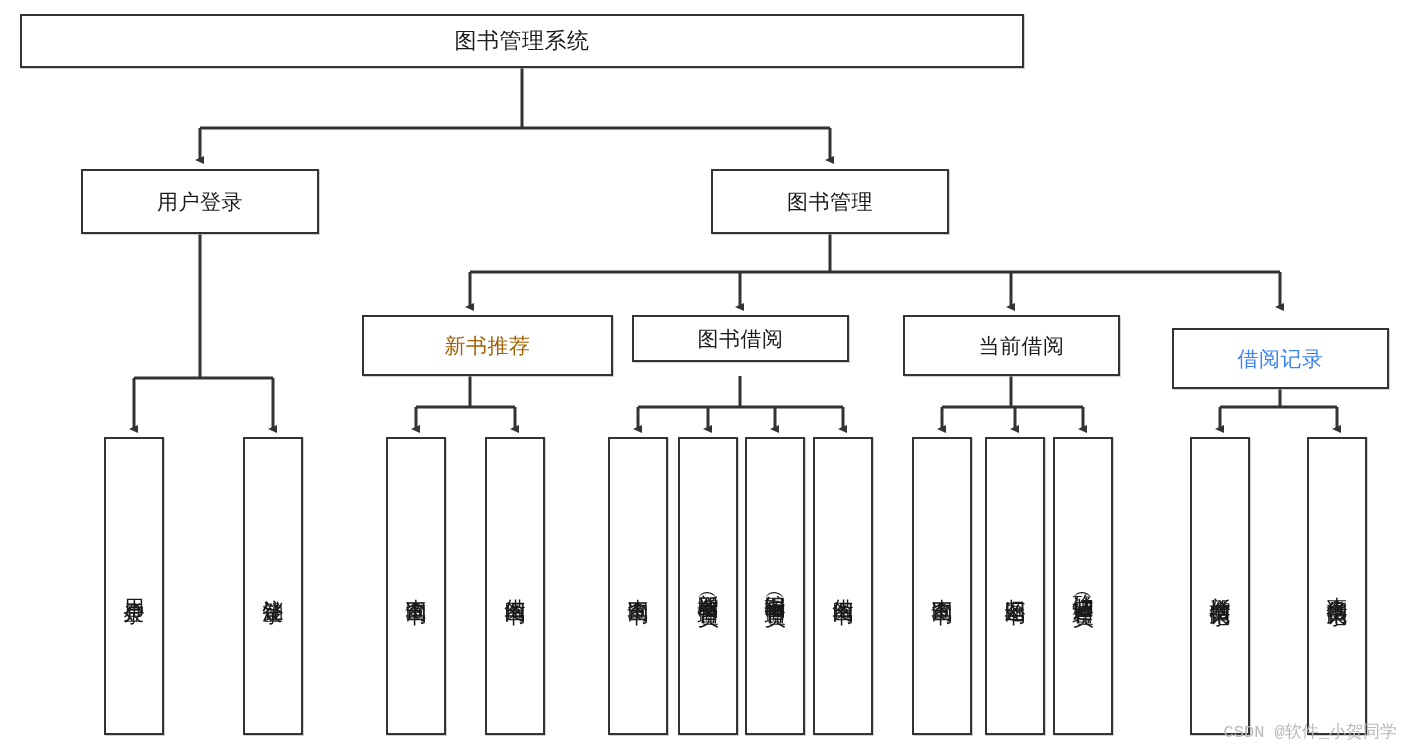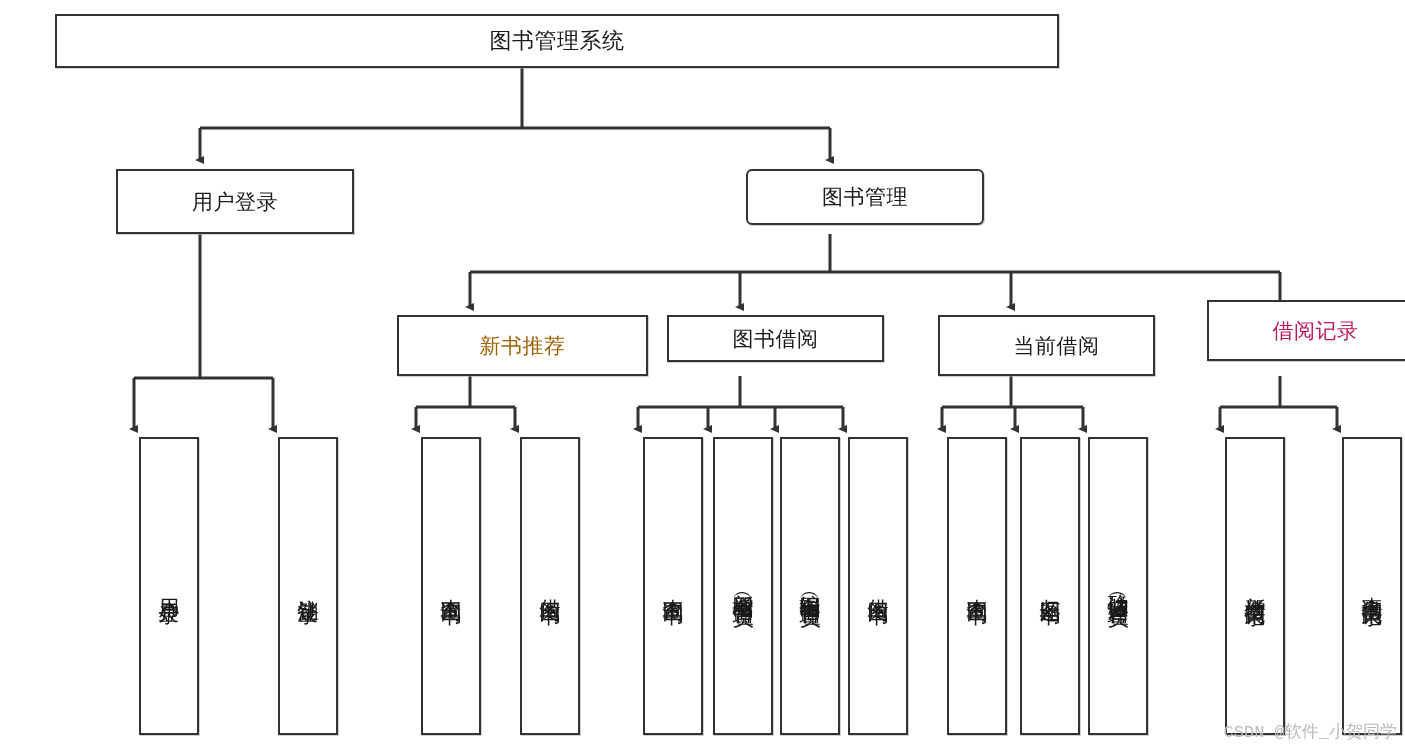--- a/index.html
+++ b/index.html
@@ -29,21 +29,20 @@
   .node {
     position: absolute;
     box-sizing: border-box;
     background: #ffffff;
     border: 2.5px solid #333333;
     display: flex;
     align-items: center;
     justify-content: center;
     color: #1a1a1a;
     box-shadow: 1px 1px 0 0 rgba(170,170,170,0.55);
-    margin-left: 35px;
   }
   .node .label {
     display: block;
     text-align: center;
     line-height: 1.22;
     letter-spacing: 0.5px;
   }
   
   .node.horiz .label {
     font-size: 21px;
@@ -132,34 +131,34 @@
     </g>
   </svg>
 
   <div class="node horiz root" style="left: 20px; top: 14px; width: 1004px; height: 54px; border-color: rgb(51, 51, 51); background: rgb(255, 255, 255); color: rgb(26, 26, 26);">
     <span class="label">图书管理系统</span>
   </div>
 
   <div class="node horiz" style="left: 81px; top: 169px; width: 238px; height: 65px; border-color: rgb(51, 51, 51); background: rgb(255, 255, 255); color: rgb(26, 26, 26);">
     <span class="label">用户登录</span>
   </div>
-  <div class="node horiz" style="left: 711px; top: 169px; width: 238px; height: 56px; border-color: rgb(51, 51, 51); background: rgb(255, 255, 255); color: rgb(26, 26, 26); border-radius: 6px;">
+  <div class="node horiz" style="left: 711px; top: 169px; width: 238px; height: 65px; border-color: rgb(51, 51, 51); background: rgb(255, 255, 255); color: rgb(26, 26, 26);">
     <span class="label">图书管理</span>
   </div>
 
   <div class="node horiz" style="left: 362px; top: 315px; width: 251px; height: 61px; border-color: rgb(51, 51, 51); background: rgb(255, 255, 255); color: #a16207;">
     <span class="label">新书推荐</span>
   </div>
   <div class="node horiz" style="left: 632px; top: 315px; width: 217px; height: 47px; border-color: rgb(51, 51, 51); background: rgb(255, 255, 255); color: rgb(26, 26, 26);">
     <span class="label">图书借阅</span>
   </div>
   <div class="node horiz" style="left: 903px; top: 315px; width: 217px; height: 61px; border-color: rgb(51, 51, 51); background: rgb(255, 255, 255); color: rgb(26, 26, 26); padding-left: 20px;">
     <span class="label">当前借阅</span>
   </div>
-  <div class="node horiz" style="left: 1172px; top: 300px; width: 217px; height: 61px; border-color: rgb(51, 51, 51); background: rgb(255, 255, 255); color: #be185d;">
+  <div class="node horiz" style="left: 1172px; top: 328px; width: 217px; height: 61px; border-color: rgb(51, 51, 51); background: rgb(255, 255, 255); color: #3b82f6;">
     <span class="label">借阅记录</span>
   </div>
 
   <div class="node vert" style="left: 104px; top: 437px; width: 60px; height: 298px; border-color: rgb(51, 51, 51); background: rgb(255, 255, 255); color: rgb(26, 26, 26);">
     <span class="label">用户登录</span>
   </div>
   <div class="node vert" style="left: 243px; top: 437px; width: 60px; height: 298px; border-color: rgb(51, 51, 51); background: rgb(255, 255, 255); color: rgb(26, 26, 26);">
     <span class="label">注销登录</span>
   </div>
   <div class="node vert" style="left: 386px; top: 437px; width: 60px; height: 298px; border-color: rgb(51, 51, 51); background: rgb(255, 255, 255); color: rgb(26, 26, 26);">

